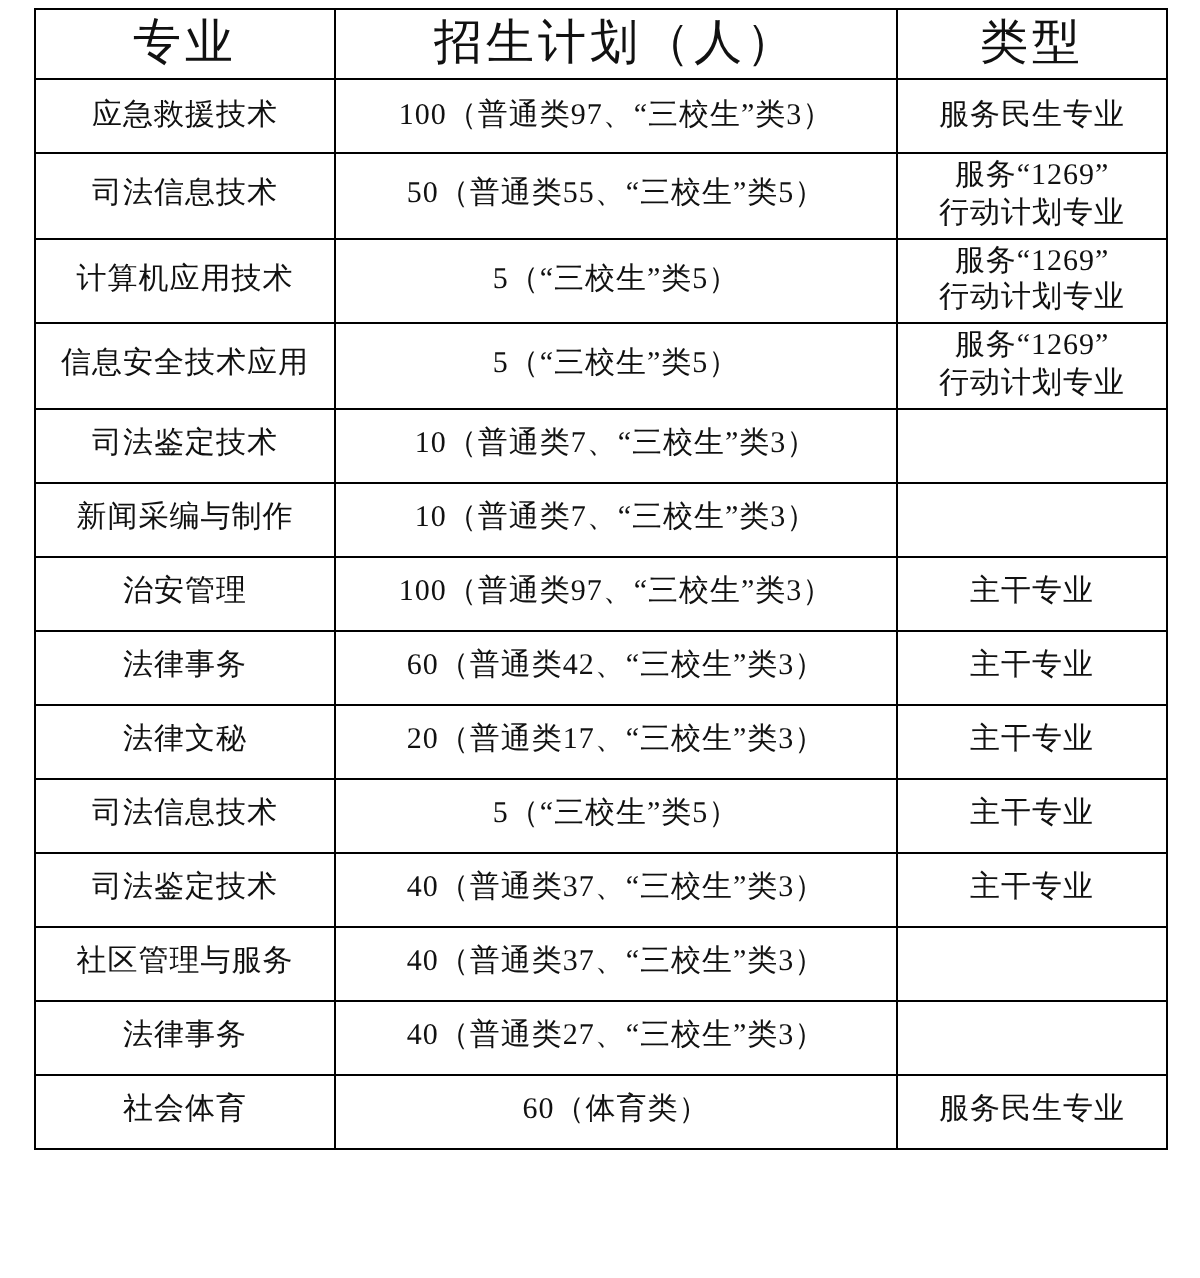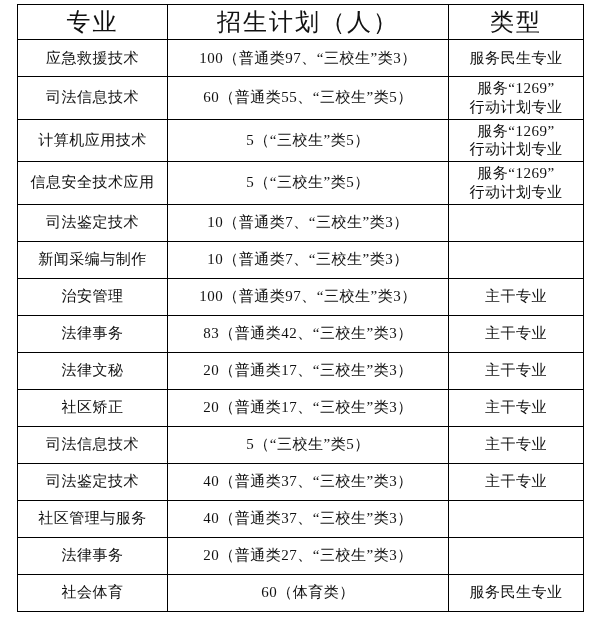--- a/index.html
+++ b/index.html
@@ -92,21 +92,21 @@
     <tbody id="table-body">
         <tr>
           <td class="col-major">应急救援技术</td>
           <td class="col-plan">100（普通类97、“三校生”类3）</td>
           <td class="col-type">
             <span class="type-line">服务民生专业</span>
           </td>
         </tr>
         <tr>
           <td class="col-major">司法信息技术</td>
-          <td class="col-plan">60（普通类55、“三校生”类5）</td>
+          <td class="col-plan">50（普通类55、“三校生”类5）</td>
           <td class="col-type two-line">
             <span class="type-line">服务“1269”</span>
             <span class="type-line">行动计划专业</span>
           </td>
         </tr>
         <tr>
           <td class="col-major">计算机应用技术</td>
           <td class="col-plan">5（“三校生”类5）</td>
           <td class="col-type two-line">
             <span class="type-line">服务“1269”</span>
@@ -133,34 +133,27 @@
         </tr>
         <tr>
           <td class="col-major">治安管理</td>
           <td class="col-plan">100（普通类97、“三校生”类3）</td>
           <td class="col-type">
             <span class="type-line">主干专业</span>
           </td>
         </tr>
         <tr>
           <td class="col-major">法律事务</td>
-          <td class="col-plan">83（普通类42、“三校生”类3）</td>
+          <td class="col-plan">60（普通类42、“三校生”类3）</td>
           <td class="col-type">
             <span class="type-line">主干专业</span>
           </td>
         </tr>
         <tr>
           <td class="col-major">法律文秘</td>
-          <td class="col-plan">20（普通类17、“三校生”类3）</td>
-          <td class="col-type">
-            <span class="type-line">主干专业</span>
-          </td>
-        </tr>
-        <tr>
-          <td class="col-major">社区矫正</td>
           <td class="col-plan">20（普通类17、“三校生”类3）</td>
           <td class="col-type">
             <span class="type-line">主干专业</span>
           </td>
         </tr>
         <tr>
           <td class="col-major">司法信息技术</td>
           <td class="col-plan">5（“三校生”类5）</td>
           <td class="col-type">
             <span class="type-line">主干专业</span>
@@ -173,21 +166,21 @@
             <span class="type-line">主干专业</span>
           </td>
         </tr>
         <tr>
           <td class="col-major">社区管理与服务</td>
           <td class="col-plan">40（普通类37、“三校生”类3）</td>
           <td class="col-type empty-cell"></td>
         </tr>
         <tr>
           <td class="col-major">法律事务</td>
-          <td class="col-plan">20（普通类27、“三校生”类3）</td>
+          <td class="col-plan">40（普通类27、“三校生”类3）</td>
           <td class="col-type empty-cell"></td>
         </tr>
         <tr>
           <td class="col-major">社会体育</td>
           <td class="col-plan">60（体育类）</td>
           <td class="col-type">
             <span class="type-line">服务民生专业</span>
           </td>
         </tr>
       </tbody>

